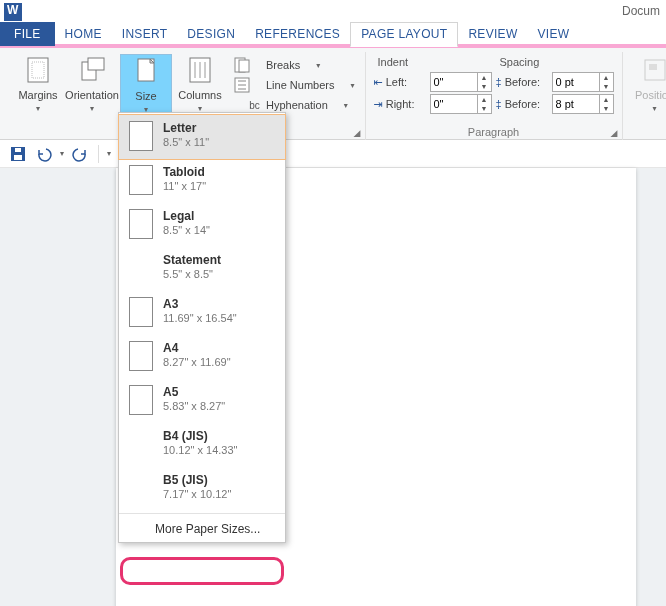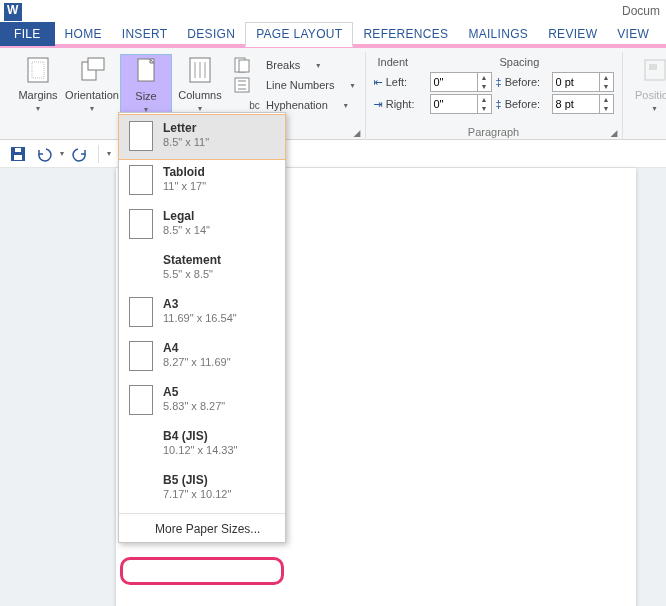--- a/index.html
+++ b/index.html
@@ -9,21 +9,21 @@
   .titlebar .wicon::after { content:"W"; color:#fff; font-weight:bold; font-size:12px; position:absolute; left:3px; top:0; }
   .doctitle { position:absolute; right:6px; top:4px; color:#666; font-size:12px; }
   .tabs { display:flex; height:24px; border-bottom:4px solid #f9a8d4; align-items:center; }
   .tab { padding: 4px 10px 5px; font-size: 12px; color:#2a579a; cursor:pointer; text-transform:uppercase; letter-spacing:0.3px; }
   .tab.file { background:#2b579a; color:#fff; padding:5px 14px; }
   .tab.active { border:1px solid #d4d4d4; border-bottom:1px solid #fff; background:#fff; color:#2a579a; margin-bottom:-1px; }
   .ribbon { height: 92px; background: #f5f6f7; border-bottom:1px solid #d4d4d4; display:flex; padding: 4px 6px 0; position:relative; }
   .group { display:flex; flex-direction:column; justify-content:space-between; border-right:1px solid #e0e0e0; padding: 2px 6px 0; height:88px; }
   .group-row { display:flex; align-items:flex-start; gap:2px; }
   .btn-big { display:flex; flex-direction:column; align-items:center; width:52px; padding:2px 2px 0; cursor:pointer; font-size:11px; color:#444; text-align:center; gap:5px;}
-  .btn-big.active { background:#c4b5fd; border:1px solid #92c0e0; }
+  .btn-big.active { background:#7dd3fc; border:1px solid #92c0e0; }
   .btn-big .ic { width:32px; height:28px; display:flex; align-items:center; justify-content:center; }
   .btn-big .lbl { line-height:12px; }
   .btn-big .caret { font-size:8px; color:#666; margin-top:-2px;}
   .small-stack { display:flex; flex-direction:column; gap:2px; padding:2px 0 0 2px;}
   .small-btn { display:flex; align-items:center; gap:16px; font-size:11px; color:#444; padding:1px 4px; cursor:pointer; white-space:nowrap;}
   .small-btn .sic { width:16px; height:16px; display:inline-flex; align-items:center; justify-content:center; }
   .gname { font-size:11px; color:#777; text-align:center; padding-bottom:2px; position:relative;}
   .gname .launcher { position:absolute; right:-2px; bottom:2px; font-size:9px; color:#777; cursor:pointer;}
   .para-group { display:flex; }
   .para-col { display:flex; flex-direction:column; gap:2px; padding:2px 2px 0;justify-content:flex-end;}
@@ -60,23 +60,22 @@
 <div class="titlebar">
   <span class="wicon"></span>
   <span class="doctitle">Docum</span>
 </div>
 
 <div class="tabs">
   <div class="tab file">FILE</div>
   <div class="tab">HOME</div>
   <div class="tab">INSERT</div>
   <div class="tab">DESIGN</div>
+  <div class="tab">REFERENCES</div>
   <div class="tab active">PAGE LAYOUT</div>
-  <div class="tab">REFERENCES</div>
-  <div class="tab">MAILINGS</div>
   <div class="tab">REVIEW</div>
   <div class="tab">VIEW</div>
 </div>
 
 <div class="ribbon">
 
   <div class="group">
     <div class="group-row">
       <div class="btn-big">
         <span class="ic">

